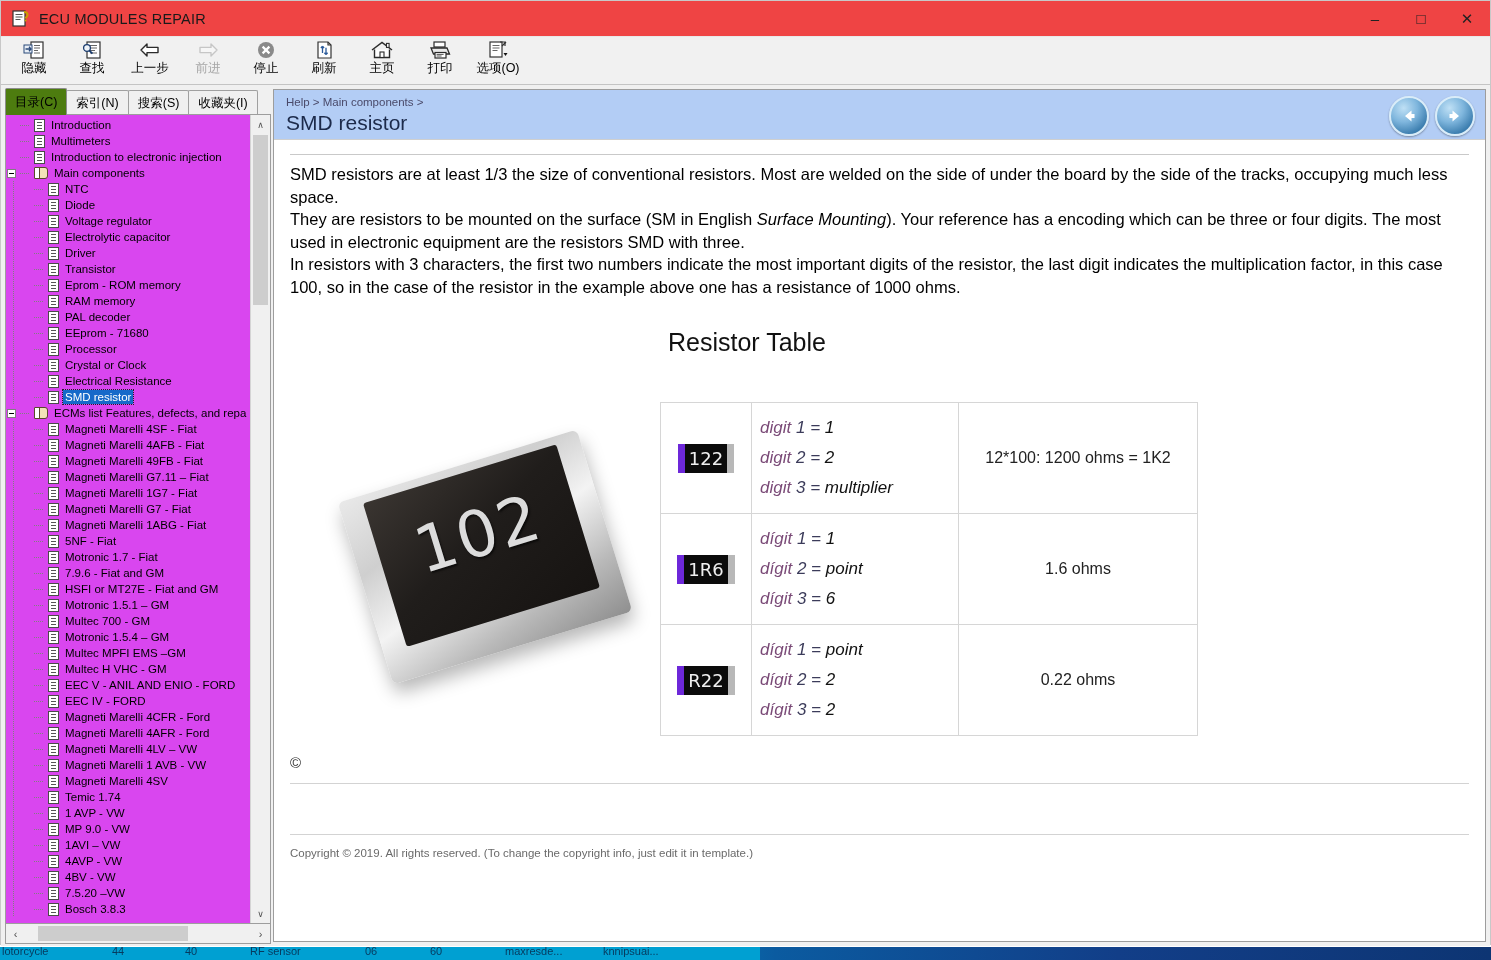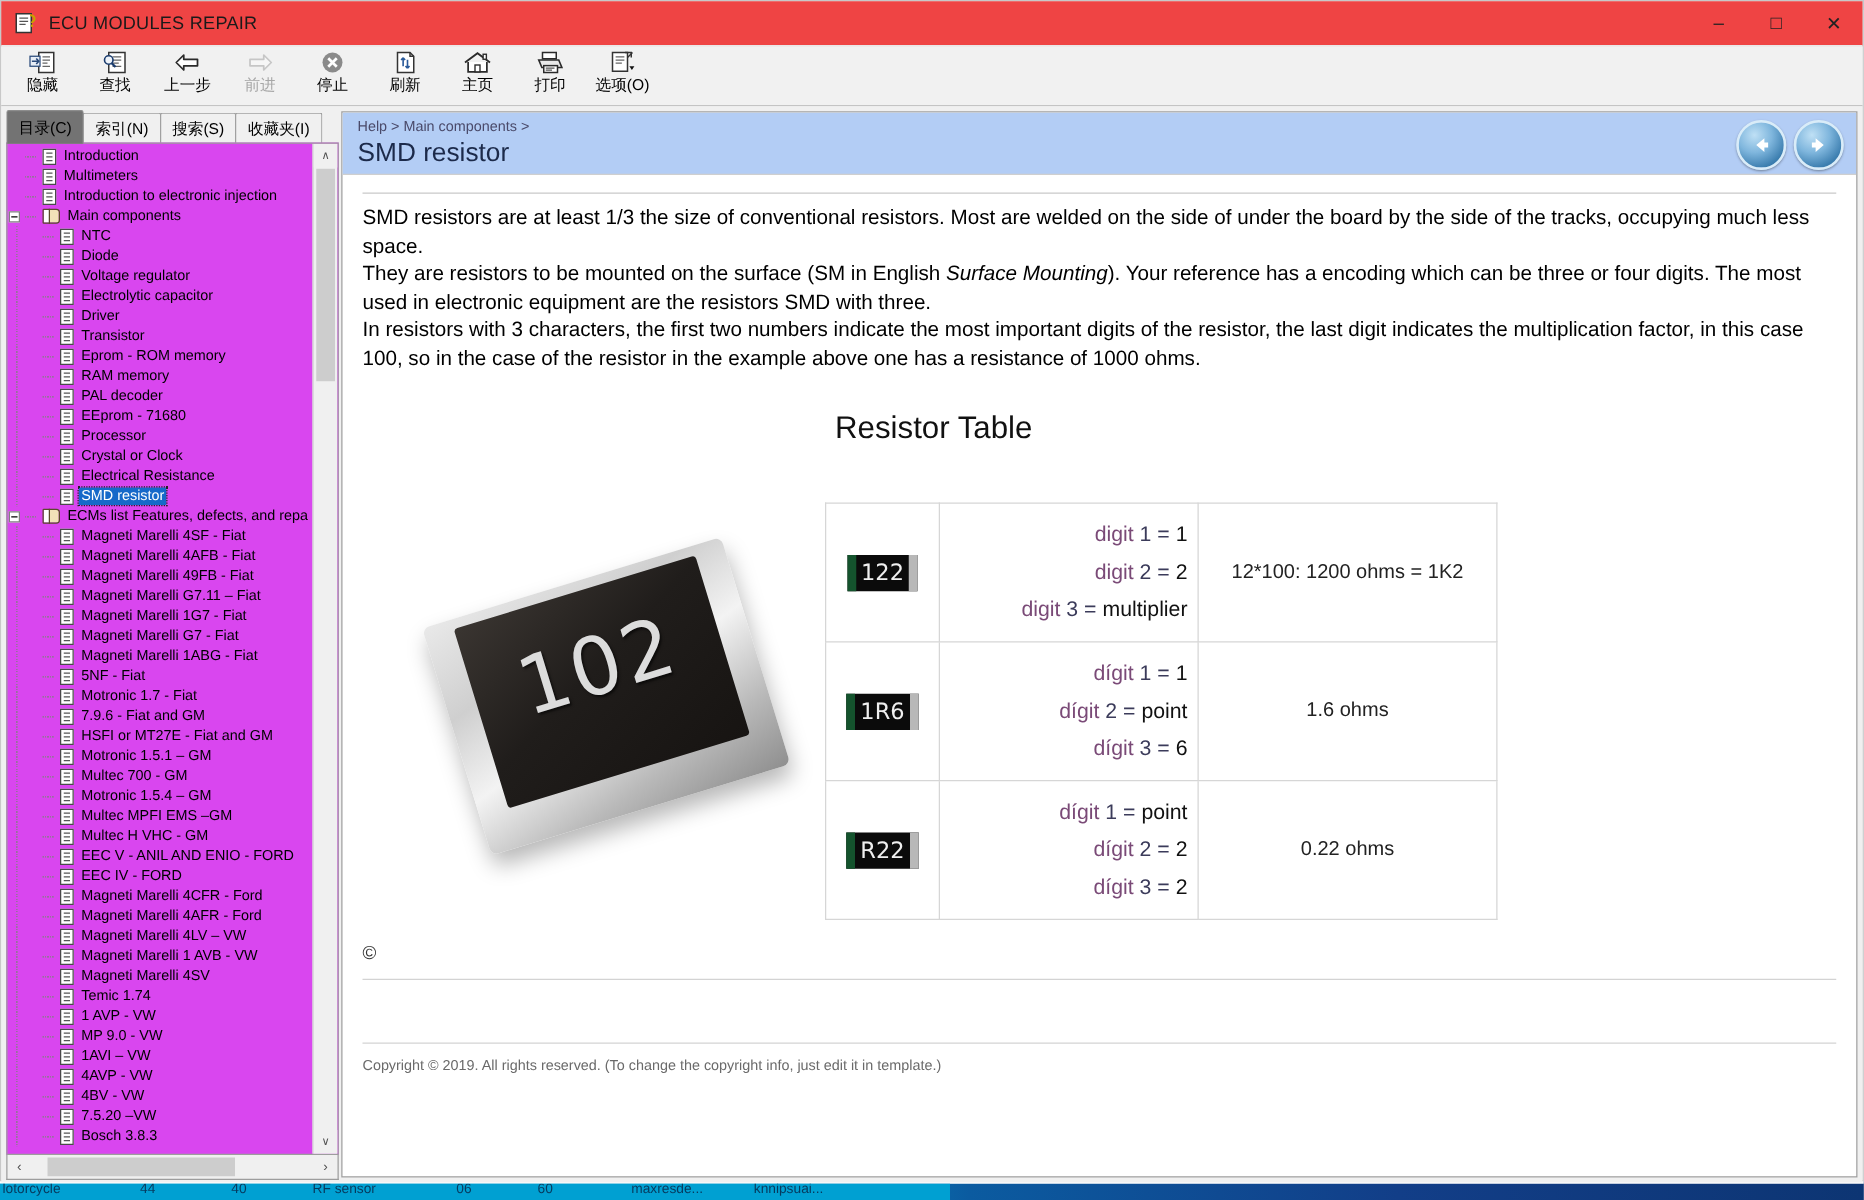--- a/index.html
+++ b/index.html
@@ -44,21 +44,21 @@
 
   
   #body{display:flex;height:861px;background:#f0f0f0;}
 
   
   #left{width:272px;box-sizing:border-box;padding:4px 2px 2px 4px;display:flex;flex-direction:column;}
   #tabs{display:flex;height:26px;align-items:flex-end;}
   .tab{height:24px;padding:0 9px;display:flex;align-items:center;font-size:12.5px;color:#000;
        border:1px solid #a0a0a0;border-bottom:none;background:#f0f0f0;margin-right:-1px;
        border-radius:2px 2px 0 0;cursor:default;white-space:nowrap;}
-  .tab.active{background:#737373;height:26px;border-color:#8d8d8d;position:relative;z-index:3;}
+  .tab.active{background:#4d7c0f;height:26px;border-color:#8d8d8d;position:relative;z-index:3;}
   #treebox{flex:1;border:1px solid #9d9d9d;background:#d946ef;position:relative;overflow:hidden;
            margin-top:-1px;}
   #treelist{position:absolute;left:0;top:2px;right:19px;bottom:0;overflow:hidden;}
   .node{height:16px;display:flex;align-items:center;font-size:11.5px;color:#000;
         white-space:nowrap;cursor:default;}
   .node .gutter{width:14px;height:16px;flex:0 0 auto;position:relative;}
   .node .dots{width:14px;height:16px;flex:0 0 auto;position:relative;}
   .node .dots:after{content:"";position:absolute;left:0;top:8px;width:9px;height:1px;
         background:repeating-linear-gradient(90deg,#808080 0 1px,transparent 1px 2px);}
   .node .vline{position:absolute;left:7px;top:0;width:1px;height:16px;
@@ -121,23 +121,23 @@
      background:linear-gradient(150deg,#3a3531 0%,#201d1b 45%,#171412 100%);}
   .smd-txt{position:absolute;left:0;right:0;top:26px;text-align:center;color:#dcdcdc;
      font-size:64px;font-family:"DejaVu Sans",sans-serif;letter-spacing:2px;
      text-shadow:1px 2px 2px rgba(0,0,0,.6);}
 
   #restable{margin-left:10px;margin-top:45px;border:1px solid #bdbdbd;border-collapse:collapse;
             background:#fff;}
   #restable td{border:1px solid #d6d6d6;padding:10px 8px;vertical-align:middle;}
   .rt-chip{width:74px;text-align:center;}
   .chip{display:inline-block;background:#0b0b0b;color:#efefef;font-size:18px;
-        padding:4px 4px;border-left:7px solid #14532d;border-right:7px solid #b8b8b8;
+        padding:4px 4px;border-left:7px solid #6d28d9;border-right:7px solid #b8b8b8;
         font-family:"DejaVu Sans",sans-serif;letter-spacing:0;}
-  .rt-digits{width:190px;text-align:right;line-height:30px;font-size:17px;}
+  .rt-digits{width:190px;text-align:left;line-height:30px;font-size:17px;font-style:italic;}
   .rt-digits .dg{color:#7a4a77;}
   .rt-digits .eq{color:#3b3b5a;}
   .rt-digits .wd{color:#111;}
   .rt-val{width:222px;text-align:center;font-size:16px;color:#222;}
 
   #copy-mark{font-size:15px;color:#333;margin-top:18px;}
   .foot-rule{height:1px;background:#d3d3d3;margin:12px 0;}
   #footer-text{font-size:11.5px;color:#6a6a6a;padding-bottom:6px;}
 
   svg{display:block;}

